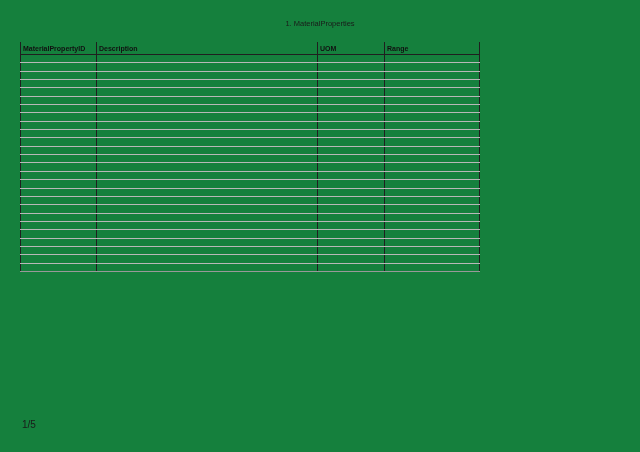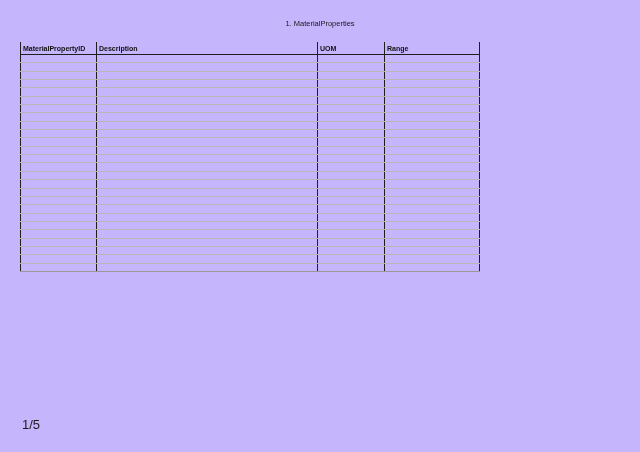--- a/index.html
+++ b/index.html
@@ -9,21 +9,21 @@
     height: 452px;
     background: #ffffff;
     font-family: "Liberation Sans", sans-serif;
     color: #000000;
     overflow: hidden;
   }
   .page {
     position: relative;
     width: 640px;
     height: 452px;
-    background: #c4b5fd;
+    background: #15803d;
   }
   .sheet-title {
     position: absolute;
     top: 19px;
     left: 0;
     width: 640px;
     text-align: center;
     font-size: 7.5px;
     line-height: 9px;
     color: #1a1a1a;
@@ -63,21 +63,21 @@
   }
   table.grid td:last-child { border-right: 1px solid #1f1f1f; }
   table.grid tbody tr:last-child td { border-bottom: 1px solid #999999; }
   .footer {
     position: absolute;
     top: 420px;
     left: 22px;
     right: 22px;
     display: flex;
     justify-content: space-between;
-    font-size: 13px;
+    font-size: 10px;
     line-height: 9px;
     color: #1a1a1a;
   }
 </style>
 </head>
 <body>
 
 <div class="page">
 
   <div class="sheet-title">1. MaterialProperties</div>

